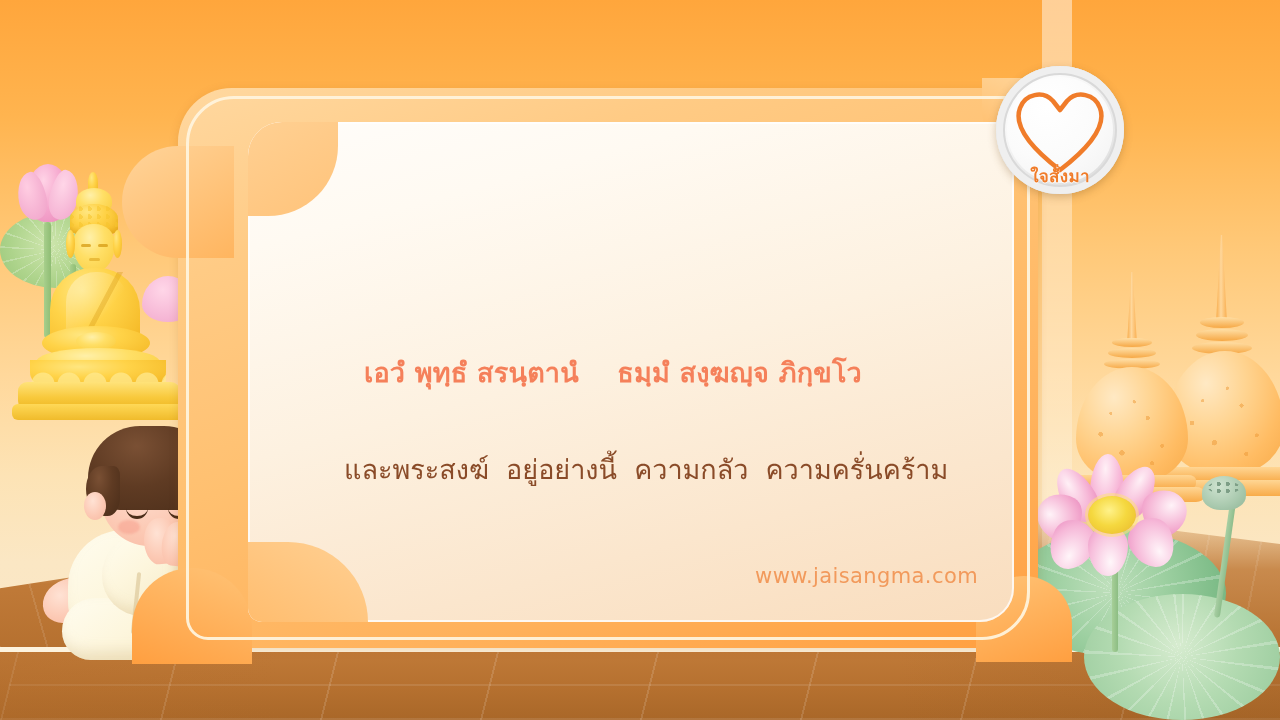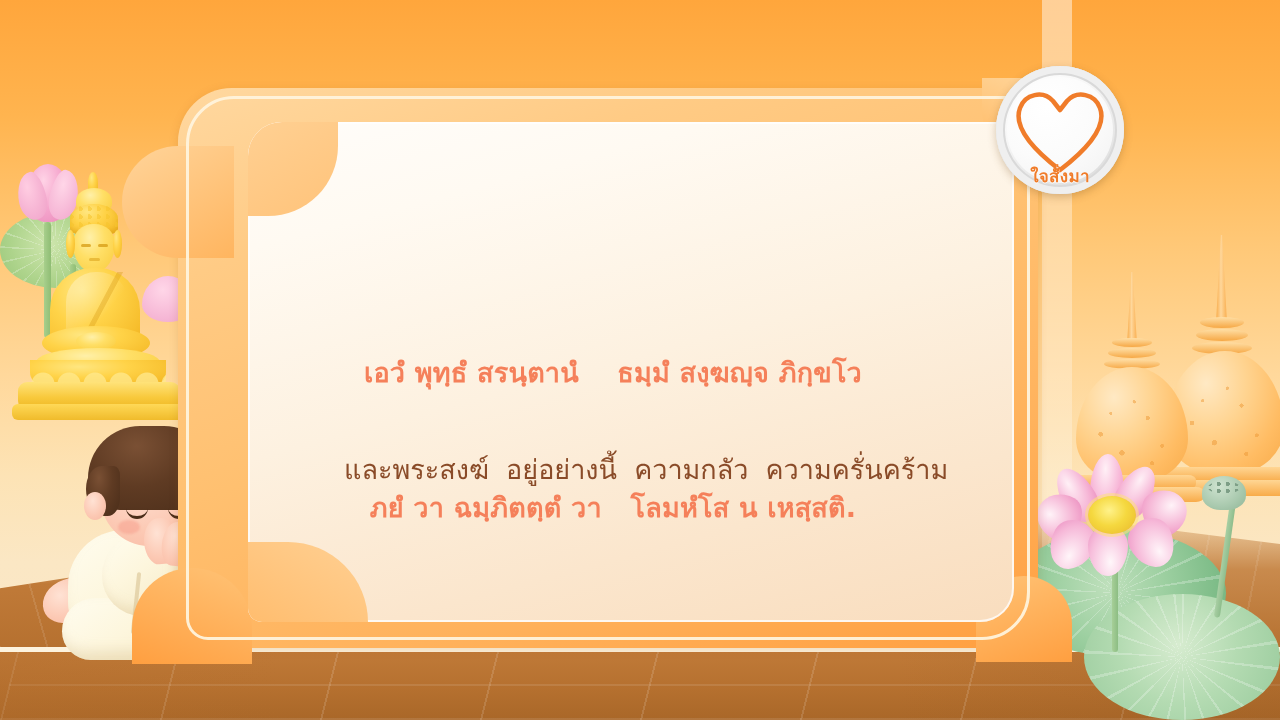--- a/index.html
+++ b/index.html
@@ -385,29 +385,29 @@
       <div class="corner-bump cb-bl"></div>
       <div class="corner-bump cb-br"></div>
       <div class="card-hairline"></div>
     </div>
 
     <div class="card-inner">
       <div class="content">
 
         <div class="pali">
           <span class="pali-line">เอวํ พุทฺธํ สรนฺตานํ    ธมฺมํ สงฺฆญฺจ ภิกฺขโว</span>
-          <span class="pali-line">ภยํ วา ฉมฺภิตตฺตํ วา   โลมหํโส น เหสฺสติ.</span>
         </div>
 
         <div class="thai-body">
           <span class="thai-line">และพระสงฆ์  อยู่อย่างนี้  ความกลัว  ความครั่นคร้าม</span>
           
         </div>
 
 
+        <div class="site-url">www.jaisangma.com</div>
 
       </div>
     </div>
   </div>
 
   <div class="logo">
     <div class="logo-disc"></div>
     <svg class="logo-heart" viewBox="0 0 100 96">
       <path d="M50 88 C 16 62, 4 42, 10 26 C 15 12, 33 8, 43 19 L 50 28 L 57 19 C 67 8, 85 12, 90 26 C 96 42, 84 62, 50 88 Z" fill="none" stroke="#F07C2A" stroke-width="4.5" stroke-linecap="round" stroke-linejoin="round"></path>
     </svg>

